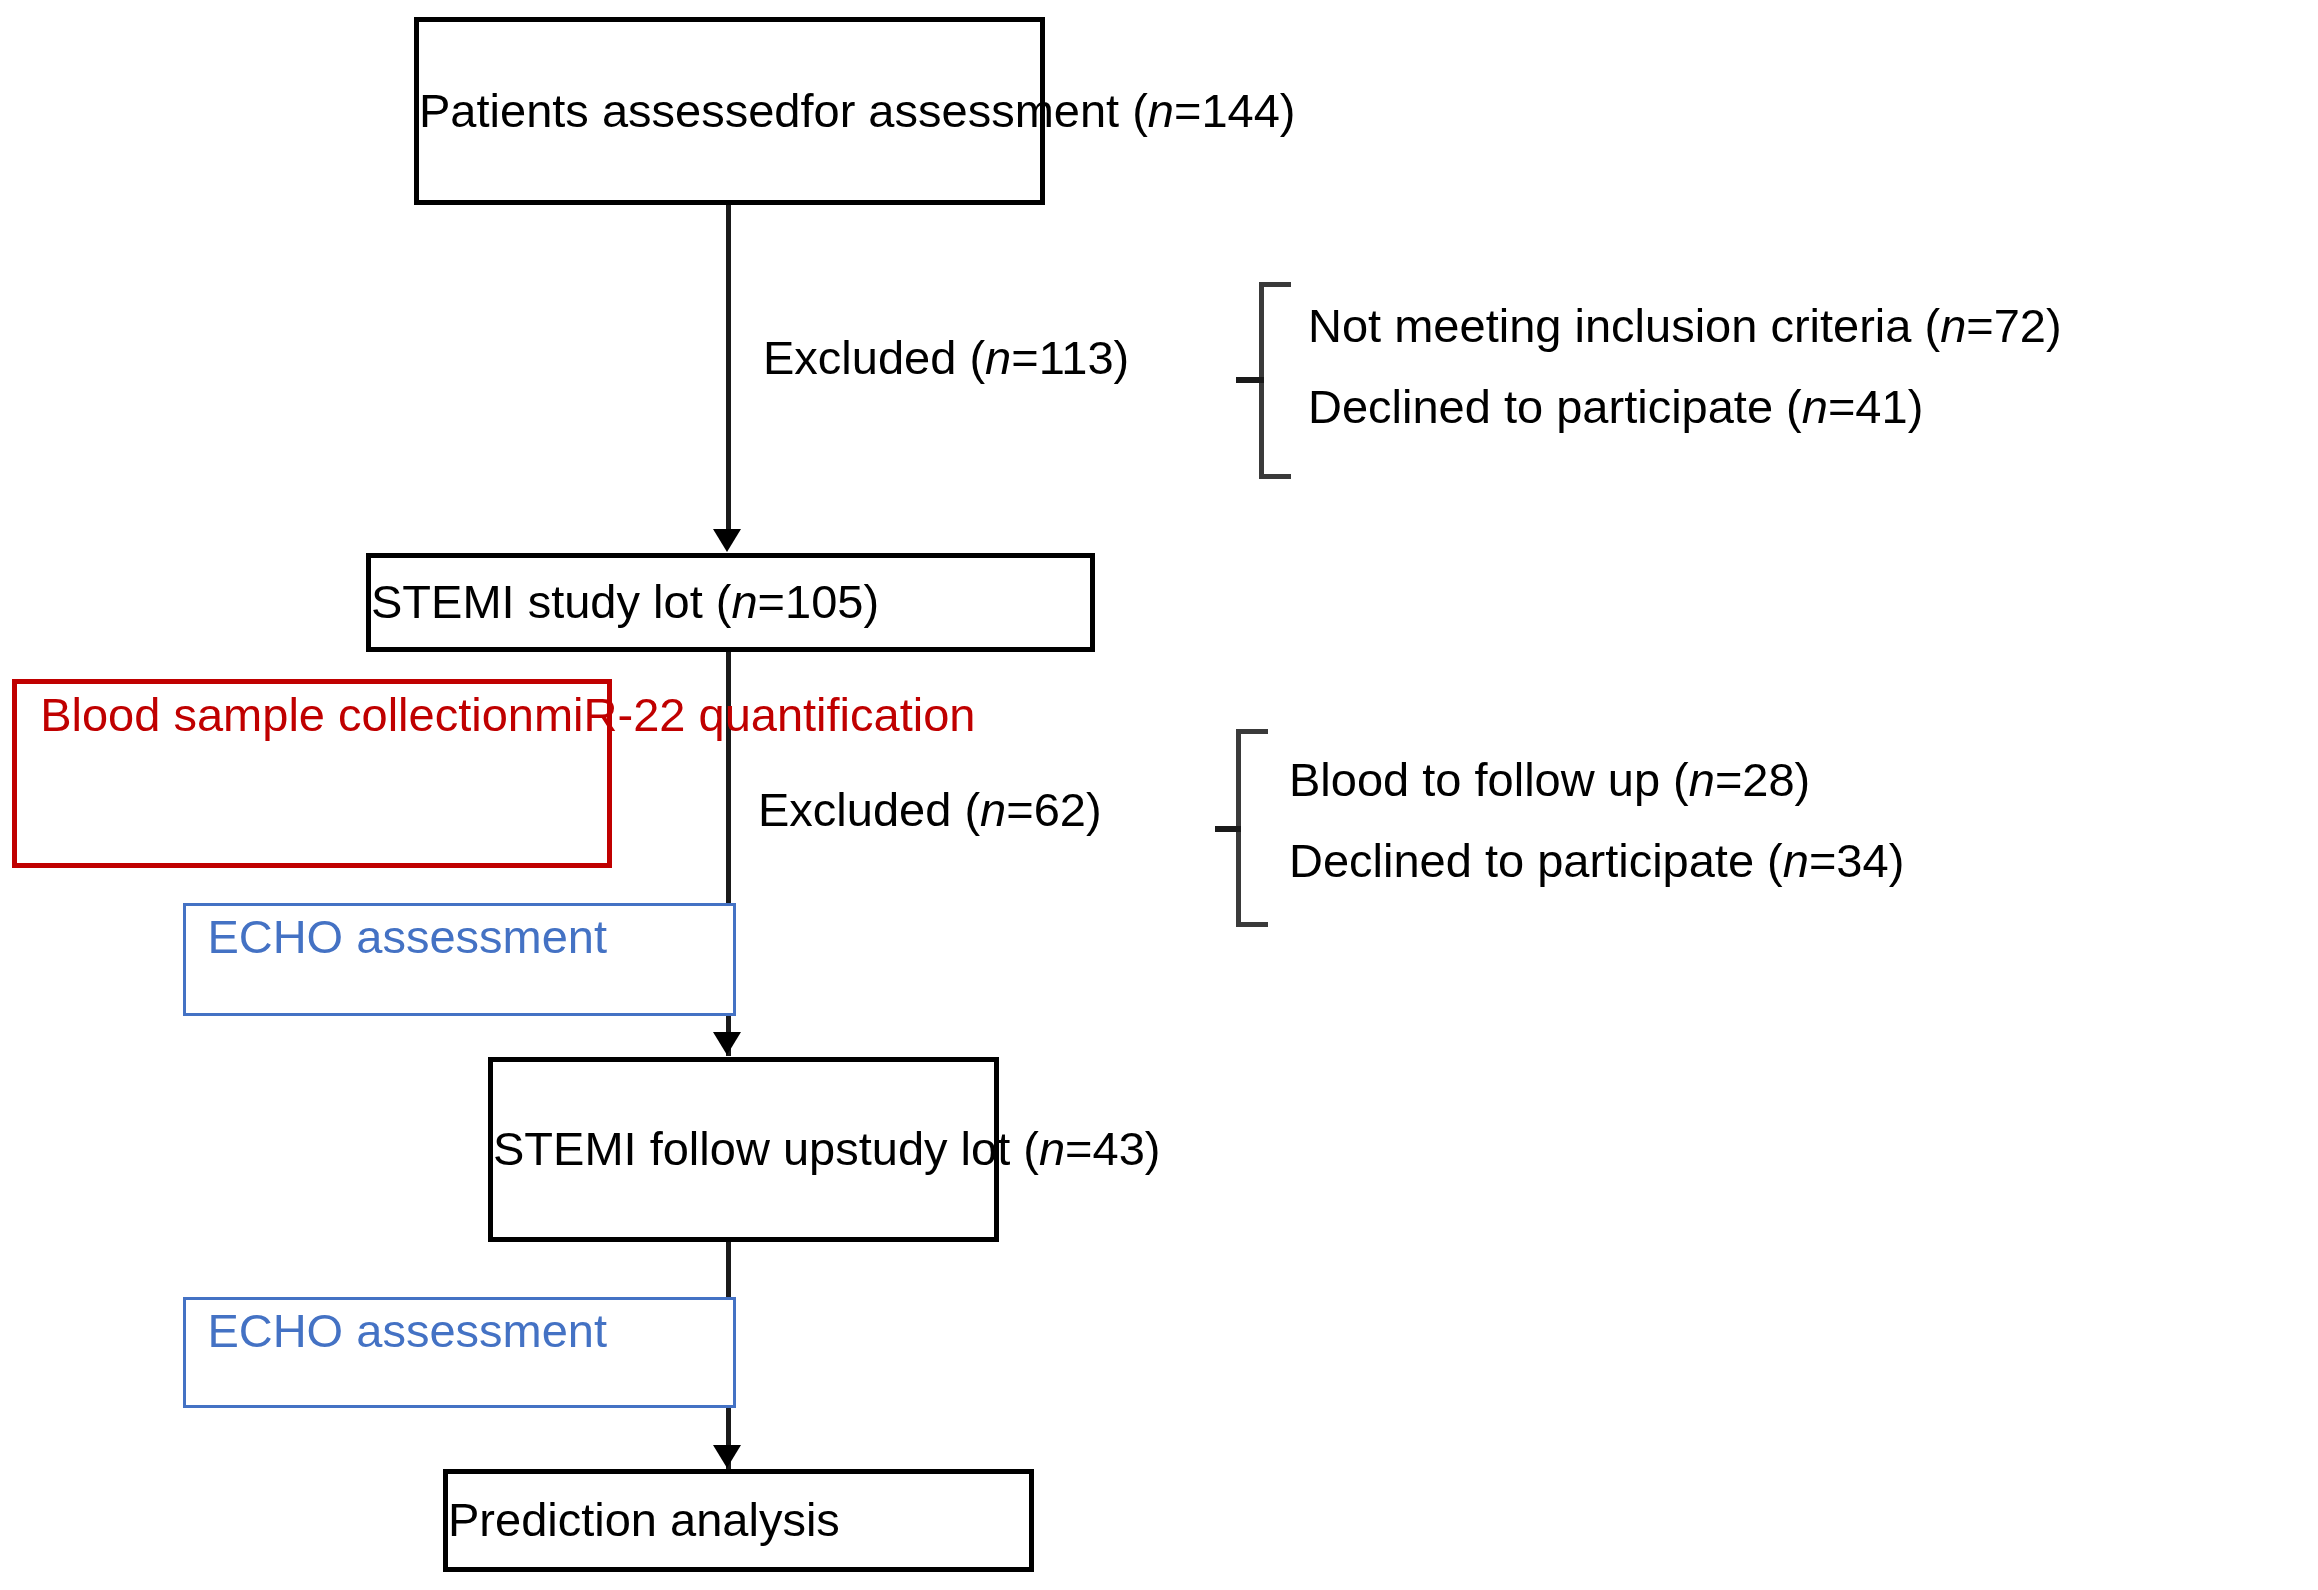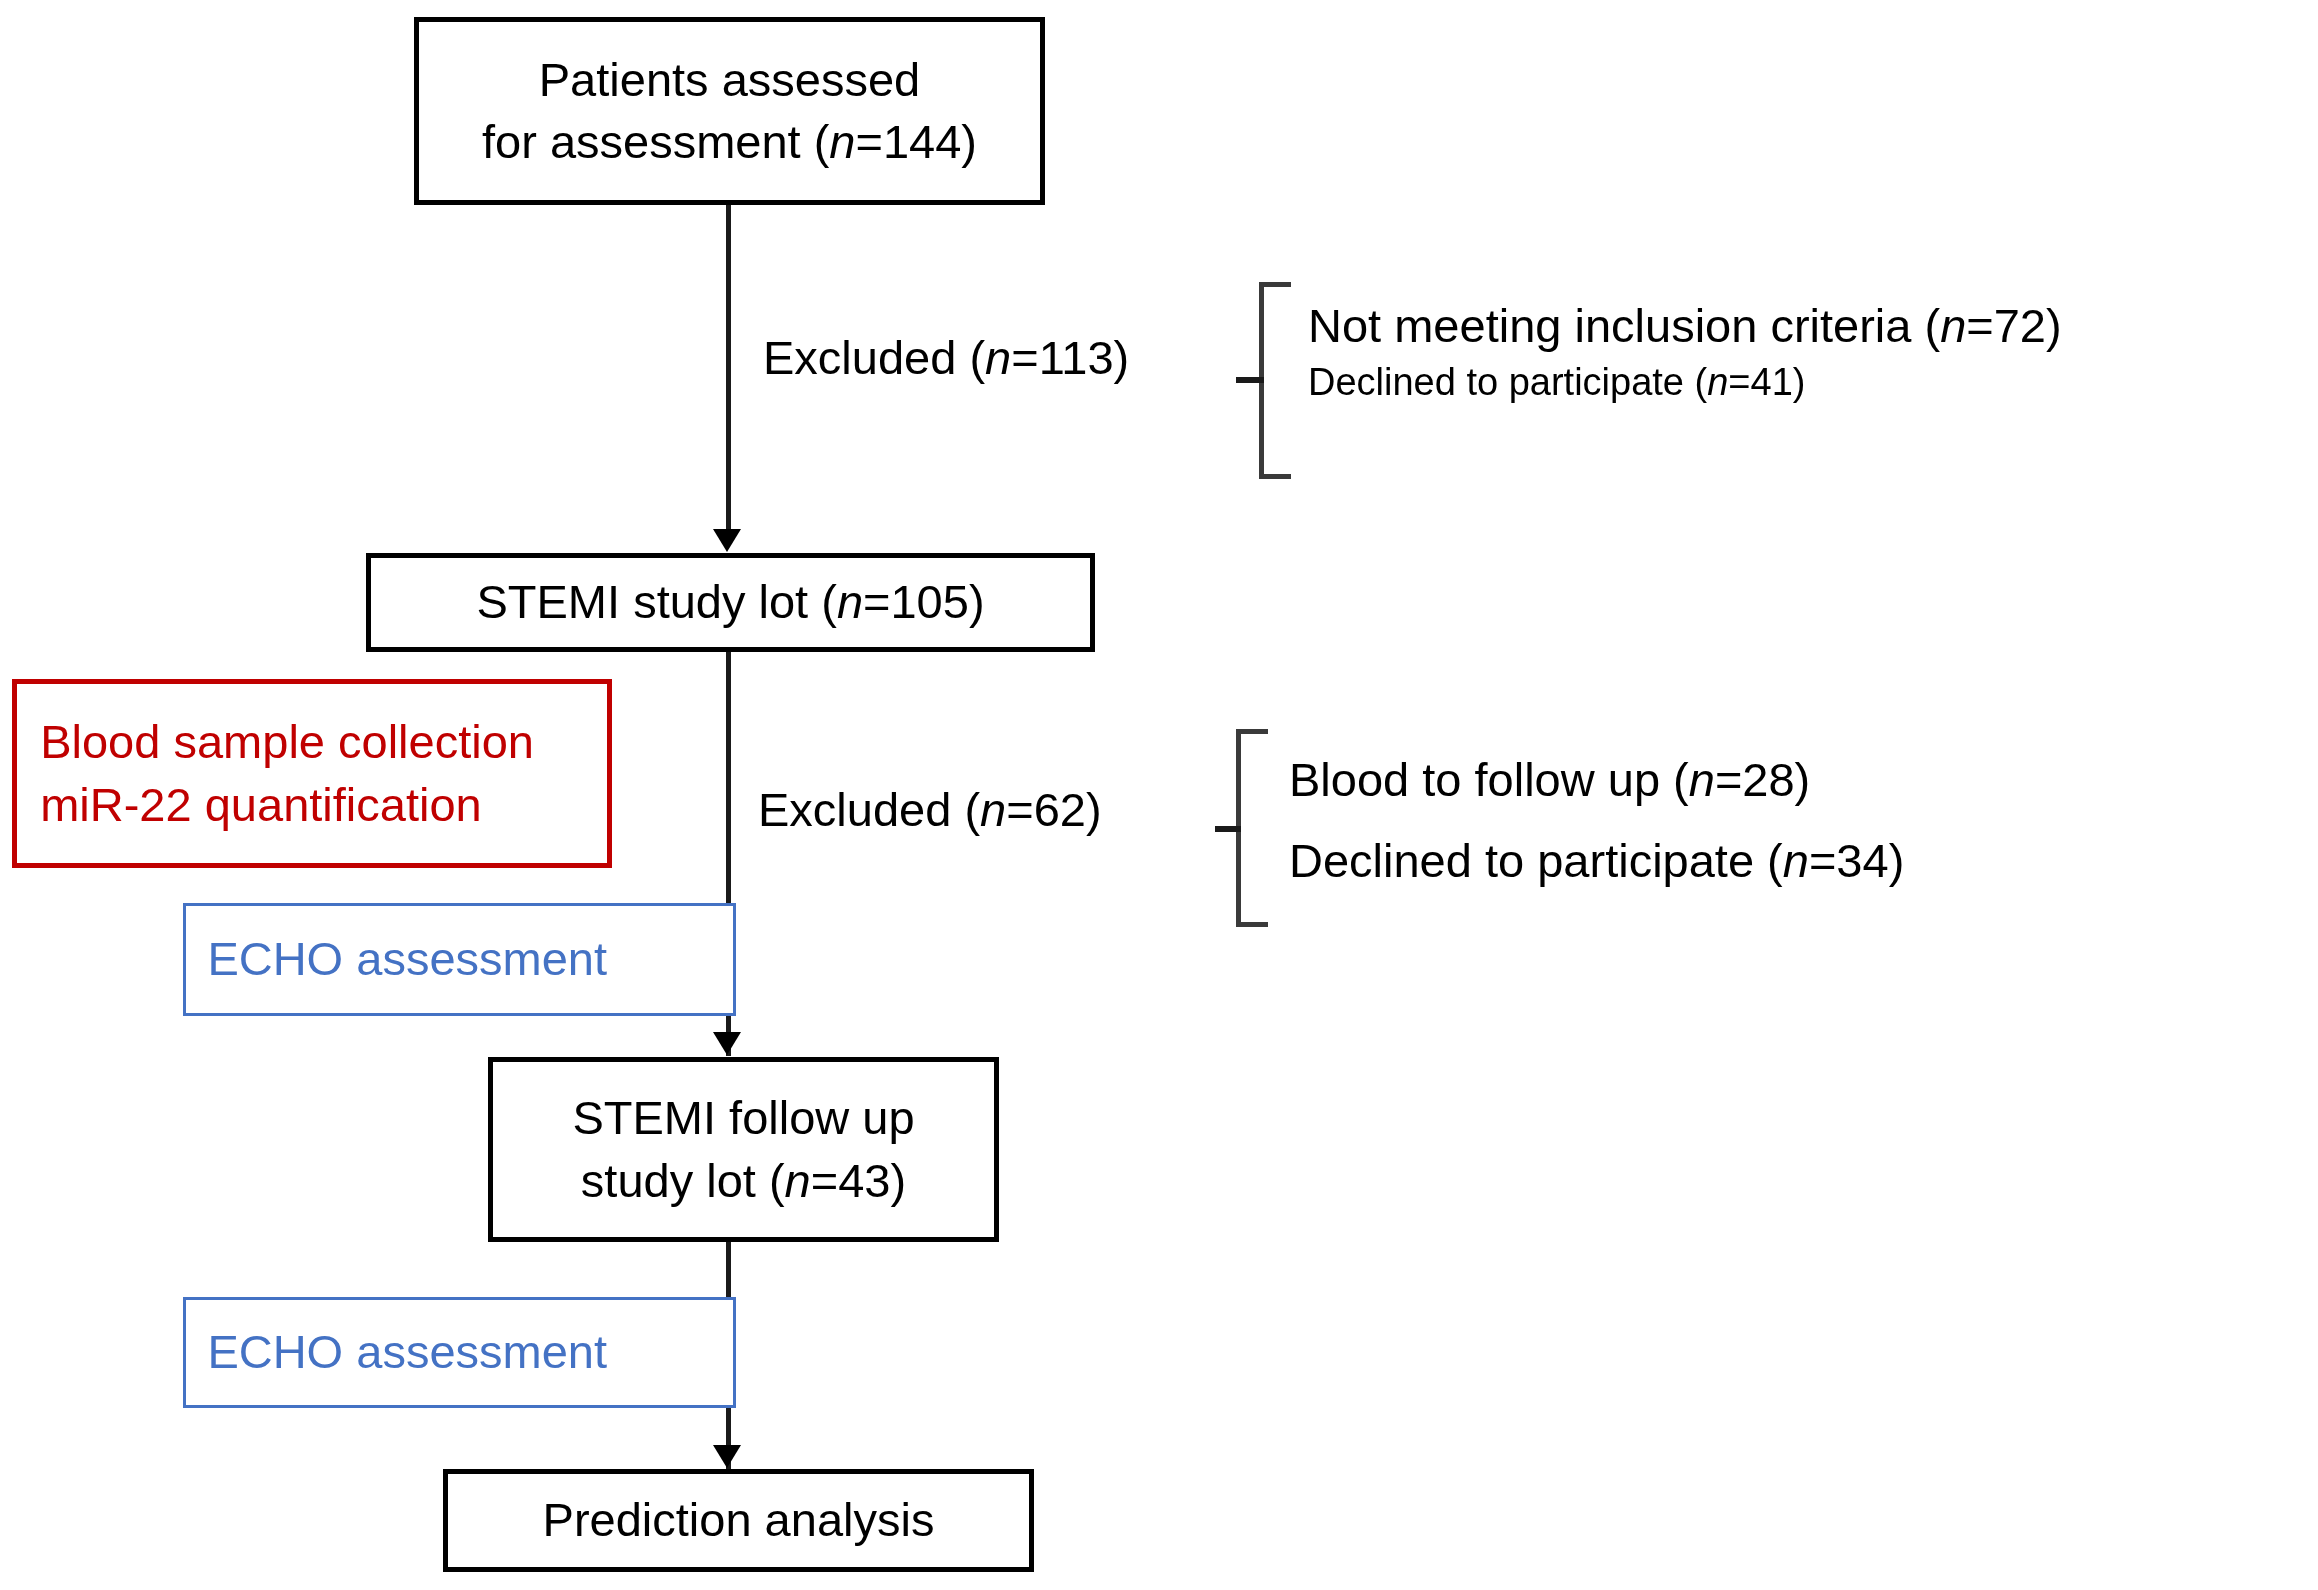--- a/index.html
+++ b/index.html
@@ -14,23 +14,22 @@
     background: #ffffff;
     font-family: "Liberation Sans", sans-serif;
     overflow: hidden;
   }
 
   
   .node {
     position: absolute;
     box-sizing: border-box;
     display: flex;
-    flex-direction: column;
+    flex-direction: row;
     align-items: center;
-    justify-content: center;
     background: #ffffff;
     z-index: 3;
   }
   .node .line {
     display: block;
     white-space: nowrap;
     line-height: 1.32;
   }
 
   .node.black {
@@ -111,21 +110,21 @@
   </div>
 
   <div class="freetext" style="left:763px; top:330px; font-size:47px;">
     <span>Excluded (</span><span class="it">n</span><span>=113)</span>
   </div>
   <div class="bracket-tick" style="left:1236px; top:377px; width:27.5px;"></div>
   <div class="bracket" style="left:1259px; top:282px; width:32px; height:197px;"></div>
   <div class="freetext" style="left:1308px; top:298px; font-size:47px;">
     <span>Not meeting inclusion criteria (</span><span class="it">n</span><span>=72)</span>
   </div>
-  <div class="freetext" style="left:1308px; top:361px; font-size:38px;">
+  <div class="freetext" style="left:1308px; top:379px; font-size:47px;">
     <span>Declined to participate (</span><span class="it">n</span><span>=41)</span>
   </div>
 
   <div class="node black" style="left:366px; top:553px; width:729px; height:99px; font-size:47px;">
     <span class="line">
       <span>STEMI study lot (</span><span class="it">n</span><span>=105)</span>
     </span>
   </div>
 
   <div class="node red" style="left:12.2px; top:679px; width:600px; height:189px; font-size:47px; align-items:flex-start; padding-left:23px;">

